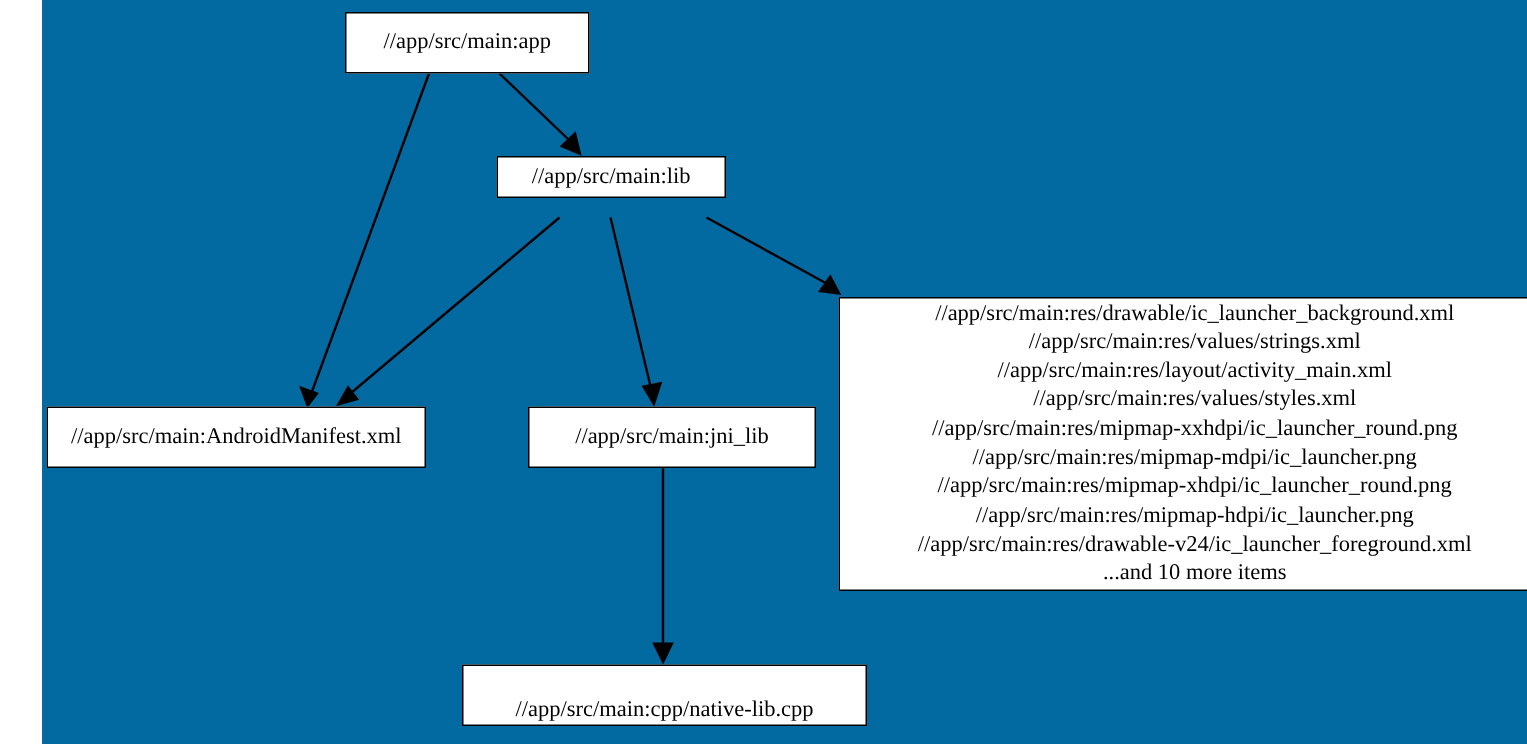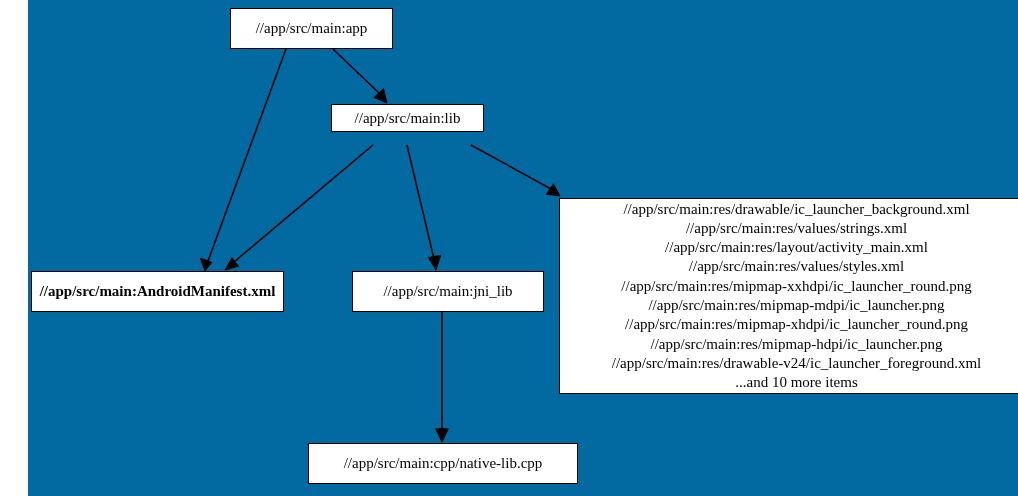--- a/index.html
+++ b/index.html
@@ -85,38 +85,38 @@
   </svg>
 
   <div class="node" style="left:202px; top:8px; width:163px; height:41px;">
     <span>//app/src/main:app</span>
   </div>
 
   <div class="node" style="left:303px; top:104px; width:153px; height:28px;">
     <span>//app/src/main:lib</span>
   </div>
 
-  <div class="node" style="left:3px; top:271px; width:253px; height:41px;font-weight:bold;">
+  <div class="node" style="left:3px; top:271px; width:253px; height:41px;">
     <span>//app/src/main:AndroidManifest.xml</span>
   </div>
 
   <div class="node" style="left:324px; top:271px; width:192px; height:41px;">
     <span>//app/src/main:jni_lib</span>
   </div>
 
   <div class="node node-multiline" style="left:531px; top:198px; width:475px; height:196px;">
     <span>//app/src/main:res/drawable/ic_launcher_background.xml
 //app/src/main:res/values/strings.xml
 //app/src/main:res/layout/activity_main.xml
 //app/src/main:res/values/styles.xml
 //app/src/main:res/mipmap-xxhdpi/ic_launcher_round.png
 //app/src/main:res/mipmap-mdpi/ic_launcher.png
 //app/src/main:res/mipmap-xhdpi/ic_launcher_round.png
 //app/src/main:res/mipmap-hdpi/ic_launcher.png
 //app/src/main:res/drawable-v24/ic_launcher_foreground.xml
 ...and 10 more items</span>
   </div>
 
-  <div class="node" style="left:280px; top:443px; width:270px; height:41px;">
+  <div class="node" style="left:280px; top:443px; width:270px; height:41px;align-items:flex-end;">
     <span>//app/src/main:cpp/native-lib.cpp</span>
   </div>
 
 </div>
 
 </body></html>

